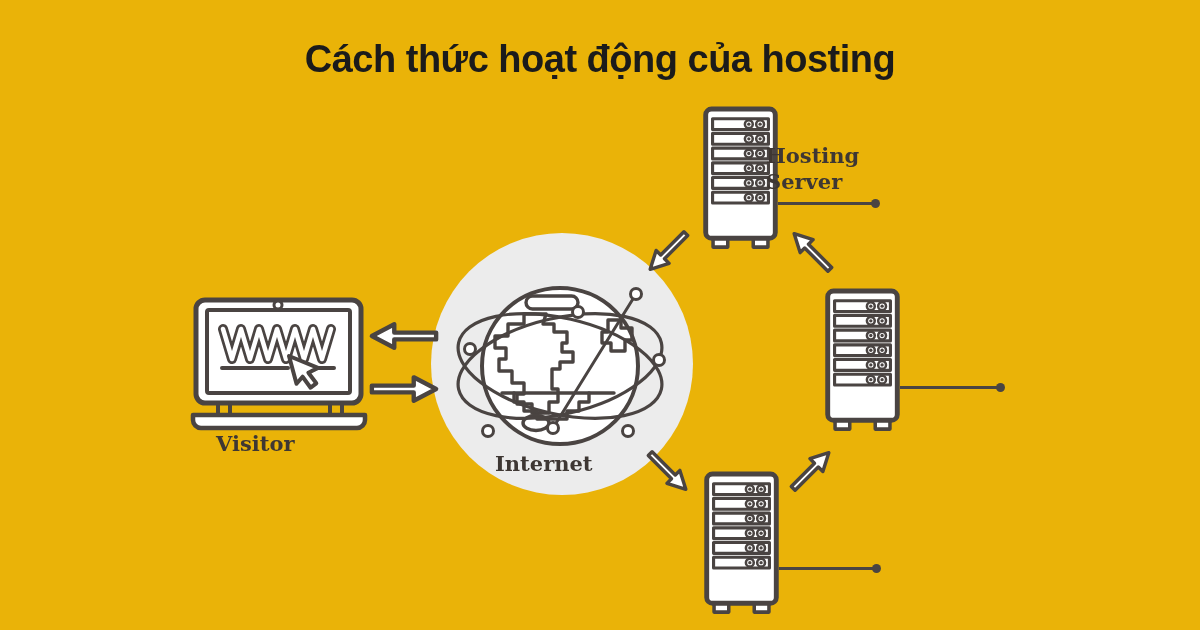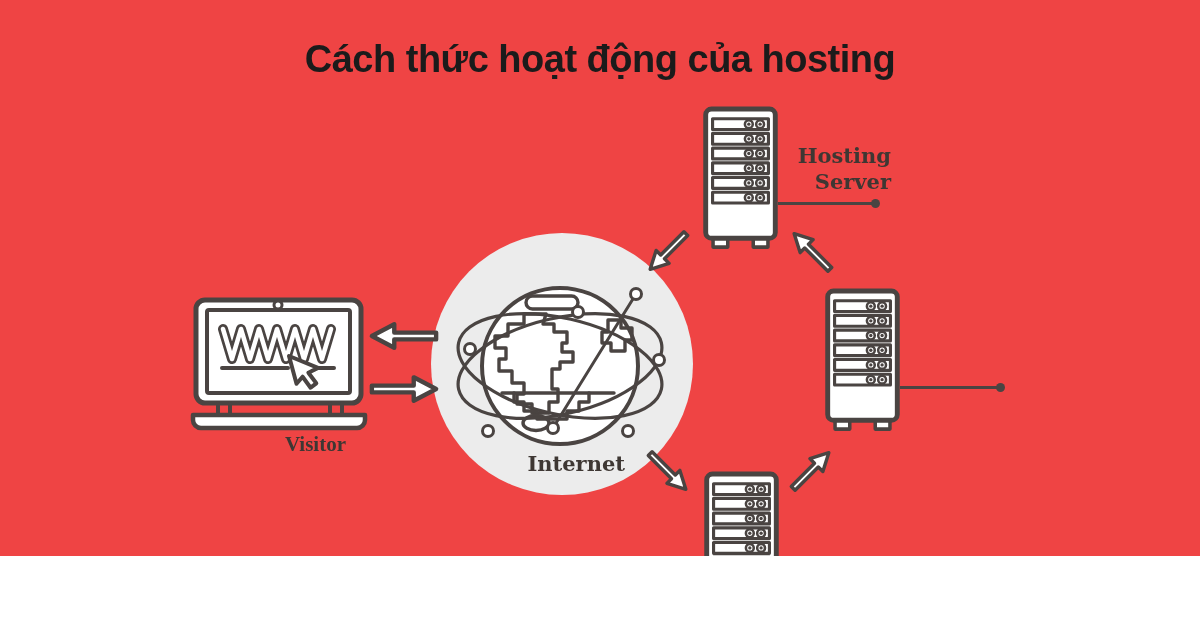--- a/index.html
+++ b/index.html
@@ -1,31 +1,31 @@
 <!DOCTYPE html>
 <html><head>
 <meta charset="utf-8">
 <style>
   html,body{margin:0;padding:0;background:#fff;}
   .canvas{
-    position:relative;width:1200px;height:556px;background:#ef4444;
+    position:relative;width:1200px;height:630px;background:#eab308;
     overflow:hidden;font-family:"DejaVu Serif",serif;
   }
   .title{
     position:absolute;left:0;top:38px;width:100%;margin:0;
     text-align:center;font-family:"Liberation Sans","DejaVu Sans",sans-serif;
     font-size:38px;font-weight:700;color:#1b1b1b;letter-spacing:-0.5px;
   }
   .halo{
     position:absolute;left:431px;top:233px;width:262px;height:262px;
     border-radius:50%;background:#ececec;
   }
   .abs{position:absolute;}
   .label{
-    position:absolute;color:#3e3733;font-weight:700;text-align:right;
+    position:absolute;color:#3e3733;font-weight:700;text-align:left;
     font-size:21px;line-height:1.25;font-family:"DejaVu Serif",serif;
   }
   .conn{position:absolute;height:3px;background:#4a4442;}
   .conn .dot{
     position:absolute;right:-3px;top:-3px;width:9px;height:9px;
     border-radius:50%;background:#4a4442;
   }
   .arrow{position:absolute;}
   .rot180{transform:rotate(180deg);}
   .rot45{transform:rotate(45deg);}
@@ -122,21 +122,21 @@
       <rect x="23" y="22" width="143" height="83" rx="2" stroke-width="4"></rect>
       <circle cx="94" cy="17" r="4" stroke-width="3"></circle>
       <path d="M34 115 v12 M46 115 v12 M146 115 v12 M158 115 v12" fill="none" stroke-width="4"></path>
       <path d="M9 127 h172 v5 a8 8 0 0 1 -8 8 H17 a8 8 0 0 1 -8 -8 z" stroke-width="4.5"></path>
       <path d="M39 41 L48 71 L57 41 L66 71 L75 41 L84 71 L93 41 L102 71 L111 41 L120 71 L129 41 L138 71 L147 41" fill="none" stroke-width="10"></path>
       <path d="M39 41 L48 71 L57 41 L66 71 L75 41 L84 71 L93 41 L102 71 L111 41 L120 71 L129 41 L138 71 L147 41" fill="none" stroke="#ffffff" stroke-width="4.5"></path>
       <path d="M38 80 H104 M127 80 H150" fill="none" stroke-width="4"></path>
       <path d="M105 68 L112.5 95.7 L118.6 88.7 L126.6 99.7 L132.3 95.3 L124.4 84.7 L134 79.9 Z" stroke-width="4"></path>
     </g>
   </svg>
-  <div class="label" style="left:216px;top:431px;width:130px;font-family:Liberation Serif, serif;">Visitor</div>
+  <div class="label" style="left:216px;top:431px;width:130px;">Visitor</div>
 
   <svg class="abs" style="left:701px;top:106px;" width="79" height="147" viewBox="0 0 80 150">
     <use href="#sym-server" xlink:href="#sym-server"></use>
   </svg>
   <div class="conn" style="left:778px;top:202px;width:99px;">
     <span class="dot"></span>
   </div>
   <div class="label" style="left:766px;top:143px;width:125px;">Hosting Server</div>
 
   <svg class="abs" style="left:823px;top:288px;" width="79" height="147" viewBox="0 0 80 150">

